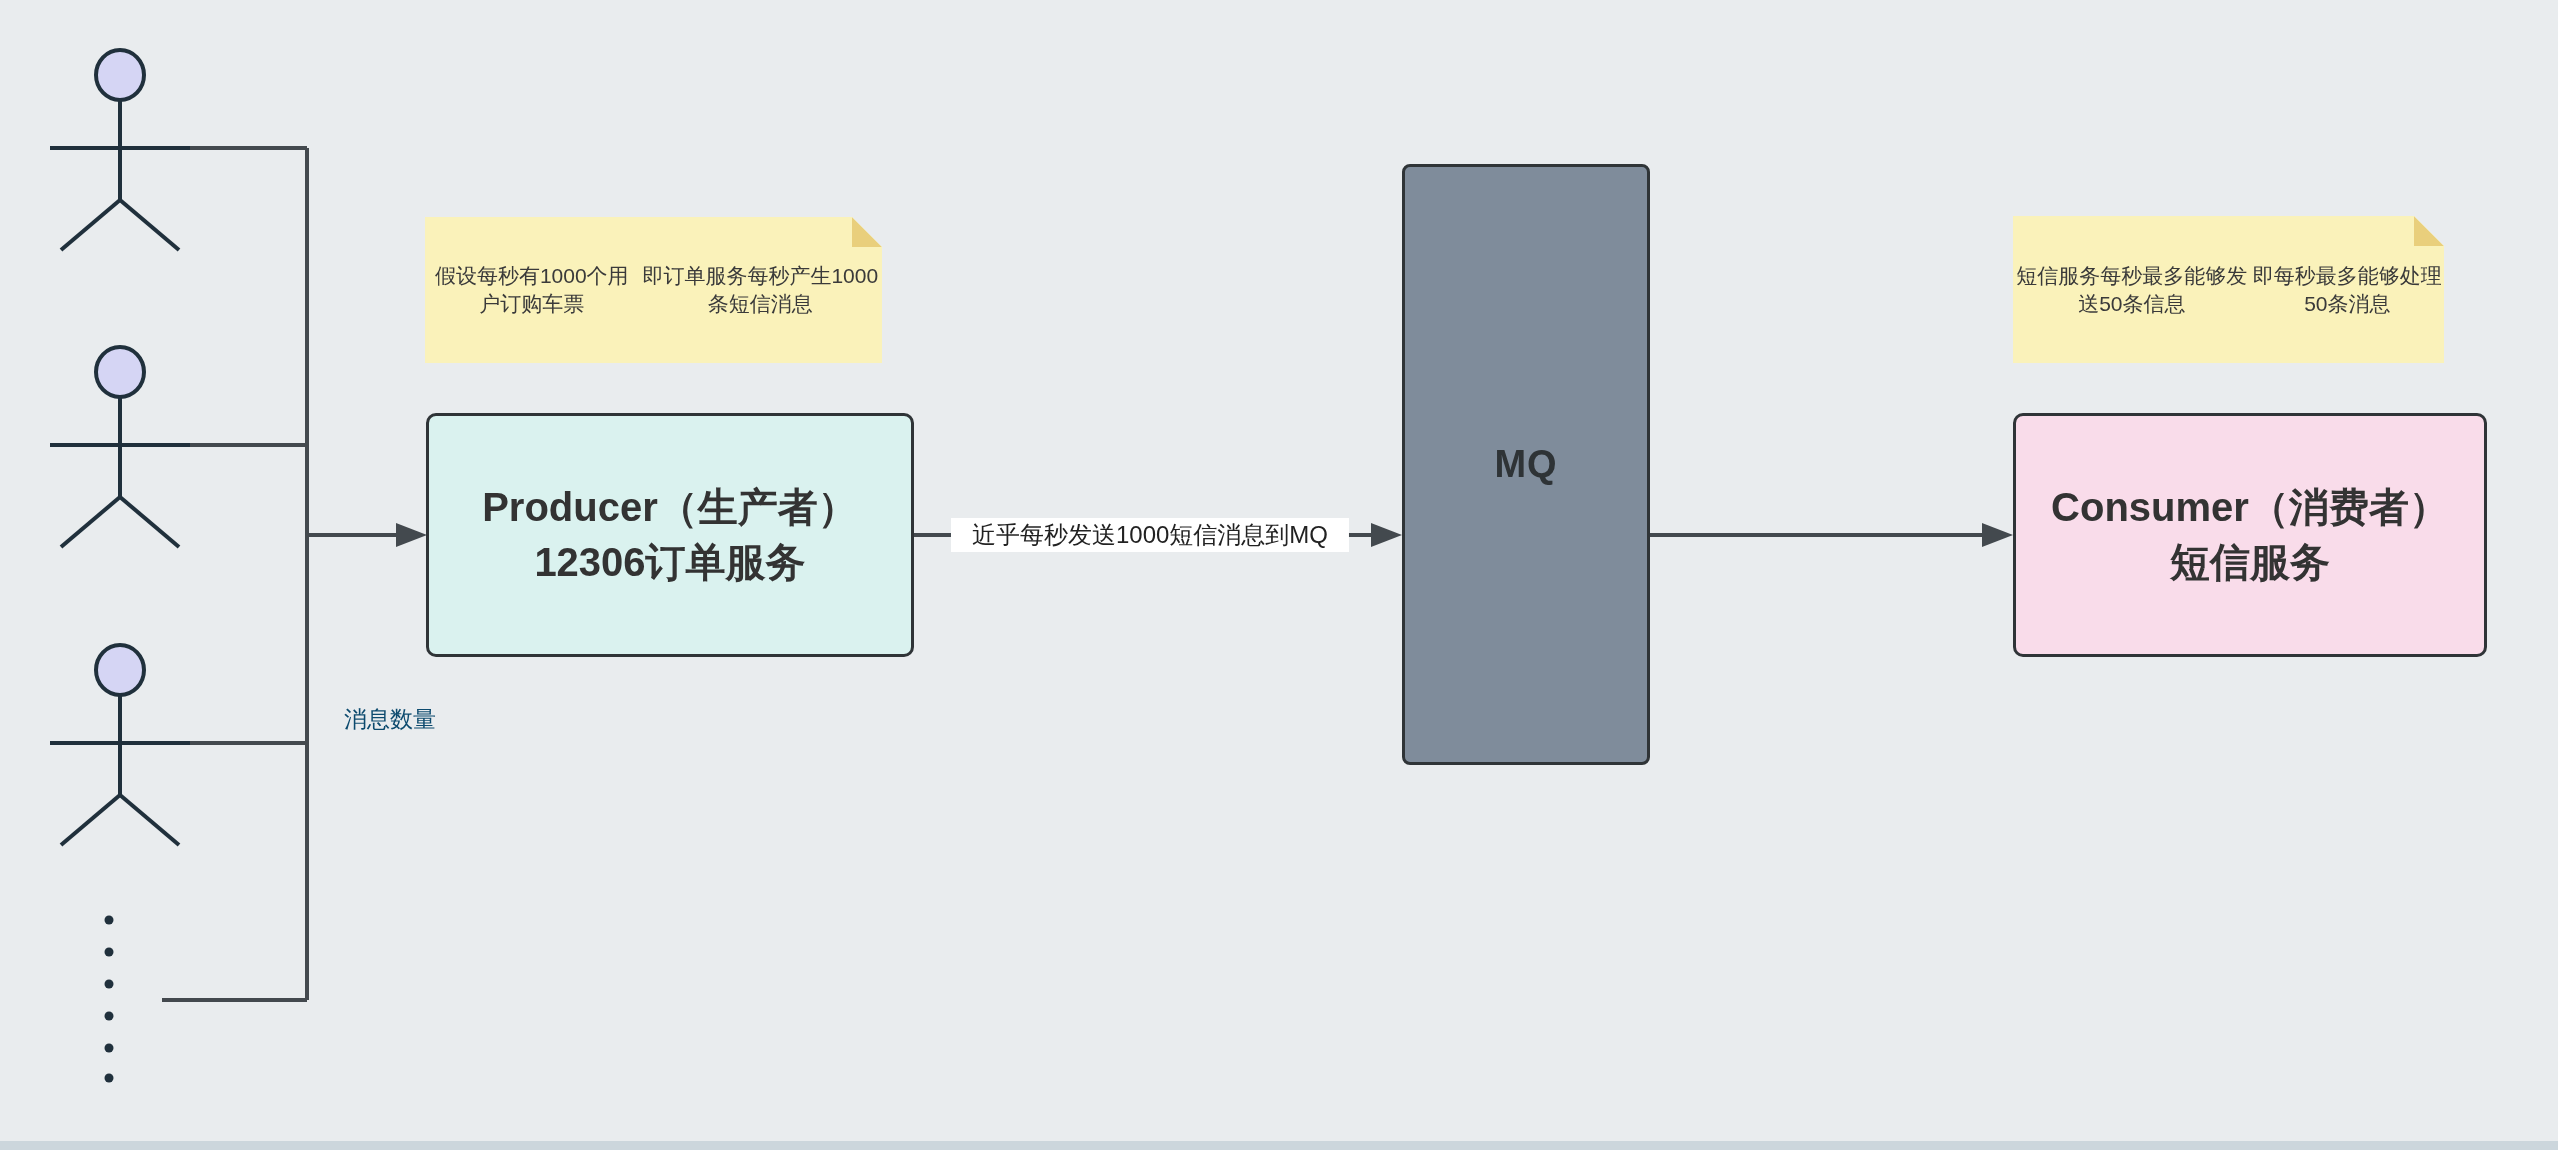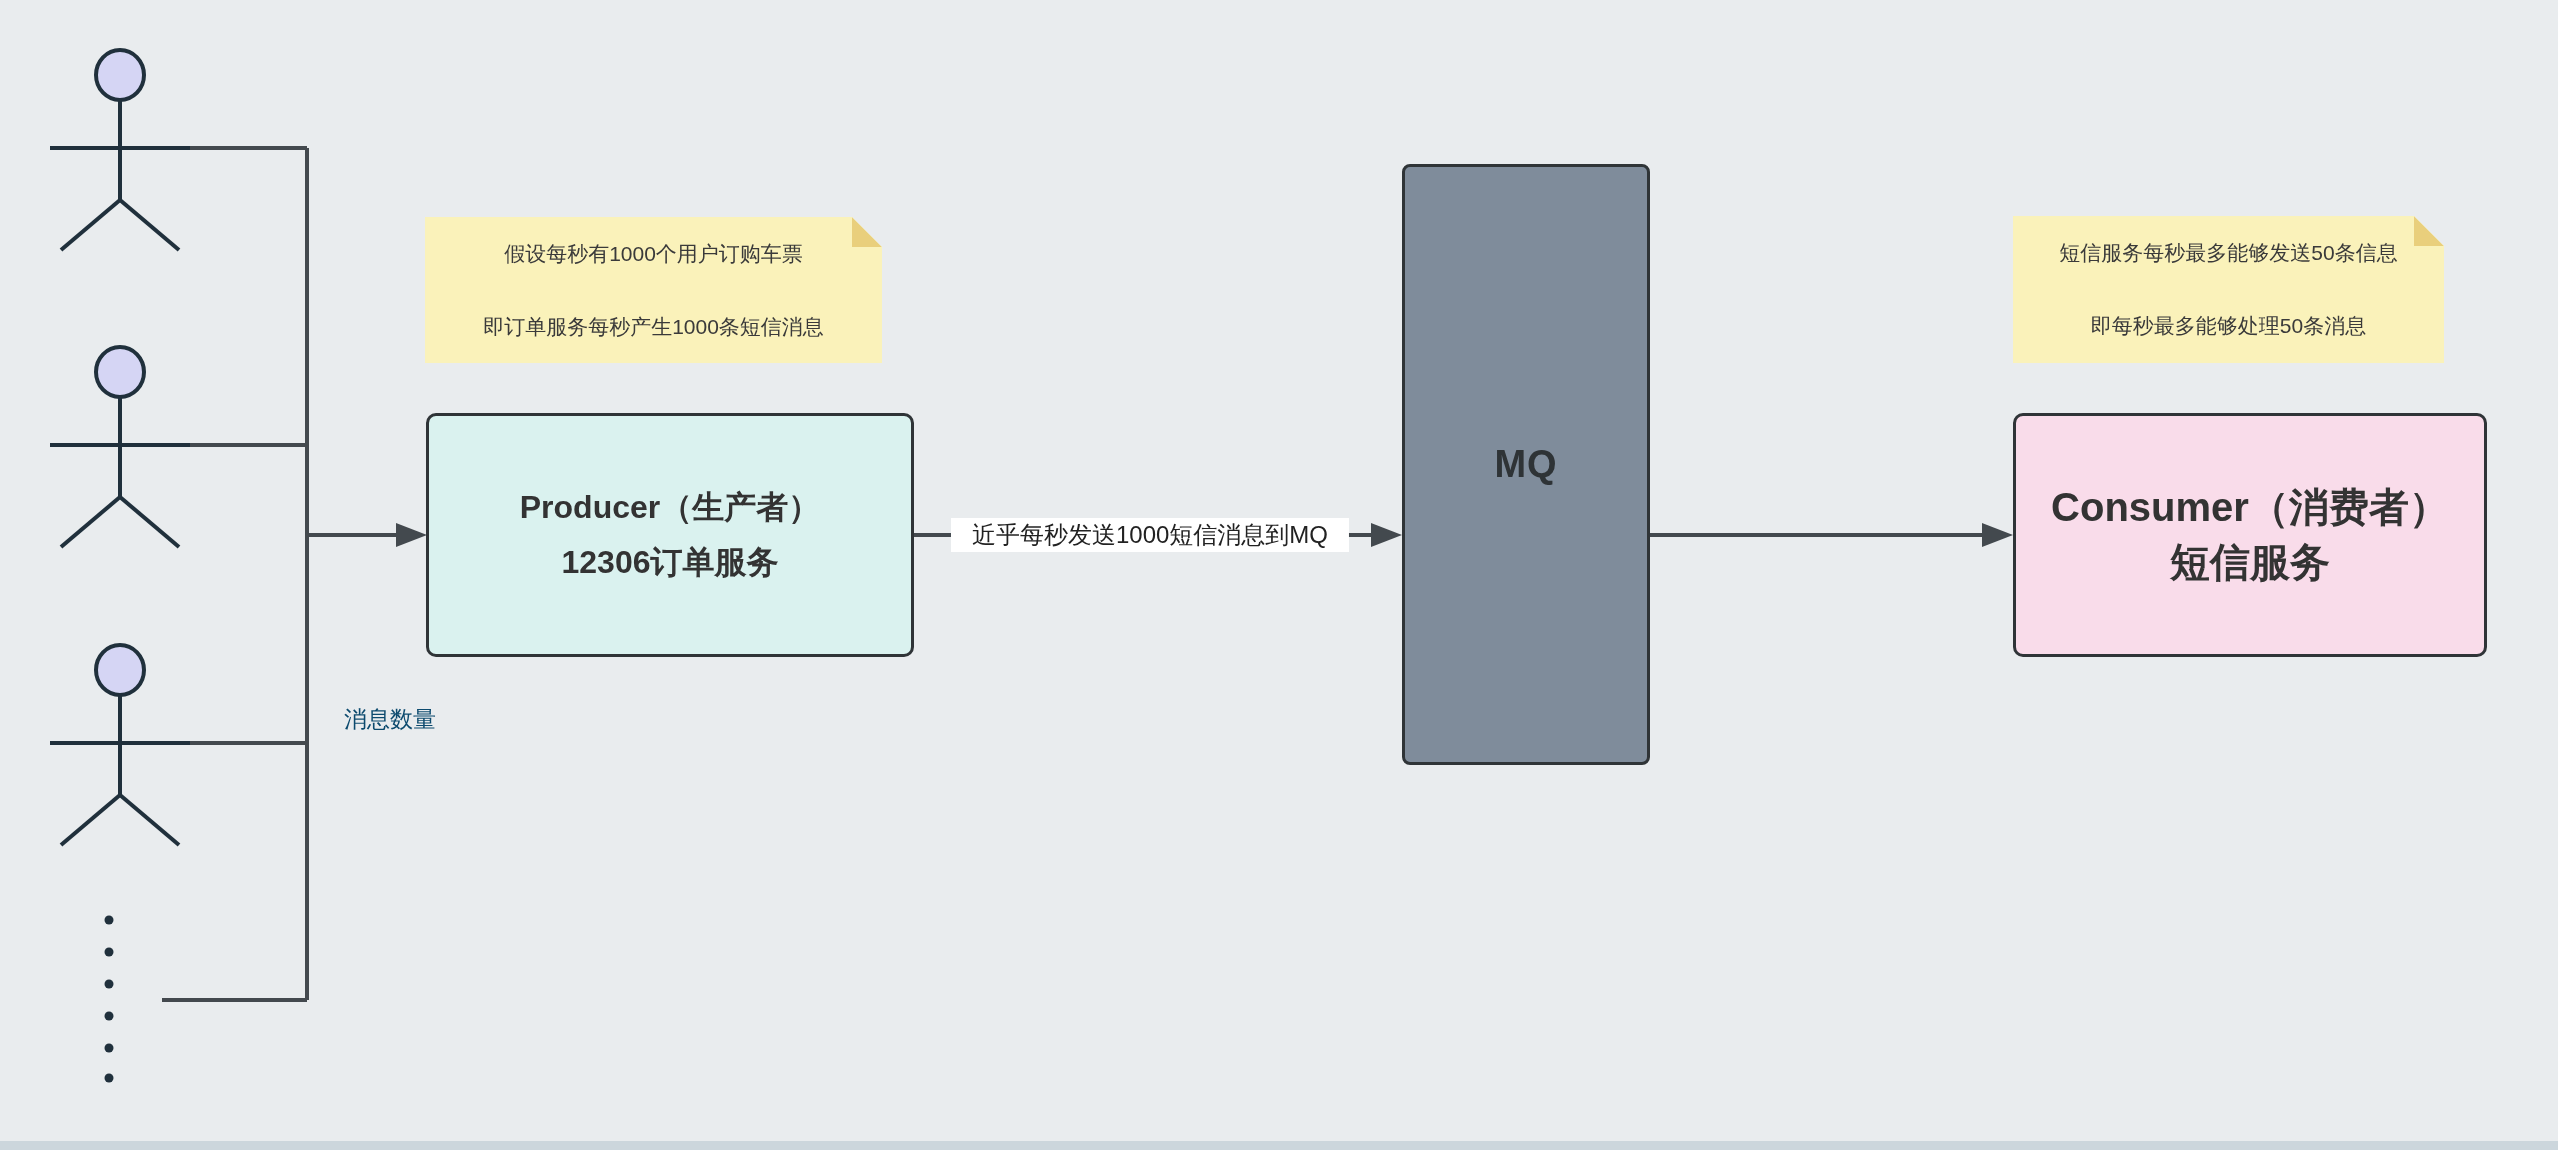--- a/index.html
+++ b/index.html
@@ -29,21 +29,21 @@
 
   .footer-strip{
     position:absolute;left:0;bottom:0;width:100%;height:9px;
     background:var(--footer-strip);z-index:0;
   }
 
   .note{
     position:absolute;
     background:var(--note-bg);
     clip-path:polygon(0 0, calc(100% - 30px) 0, 100% 30px, 100% 100%, 0 100%);
-    display:flex;flex-direction:column;justify-content:space-around;
+    display:flex;flex-direction:row;justify-content:space-around;
     align-items:center;text-align:center;
     font-size:21px;color:#3a3a3a;
     z-index:3;
   }
   .note .fold{
     position:absolute;top:0;right:0;width:30px;height:30px;
     background:var(--note-fold);
     clip-path:polygon(0 0, 100% 100%, 0 100%);
   }
   .note-left{left:425px;top:217px;width:457px;height:146px;}
@@ -54,21 +54,21 @@
     border:3px solid var(--node-border);
     border-radius:10px;
     display:flex;flex-direction:column;justify-content:center;
     align-items:center;text-align:center;
     font-weight:bold;color:var(--text-color);
     z-index:3;
   }
   .node-producer{
     left:426px;top:413px;width:488px;height:244px;
     background:var(--producer-bg);
-    font-size:32px;line-height:55px;
+    font-size:40px;line-height:55px;
   }
   .node-consumer{
     left:2013px;top:413px;width:474px;height:244px;
     background:var(--consumer-bg);
     font-size:40px;line-height:55px;
   }
   .node-mq{
     left:1402px;top:164px;width:248px;height:601px;
     background:var(--mq-bg);
     font-size:38px;letter-spacing:1px;color:#2e3336;

